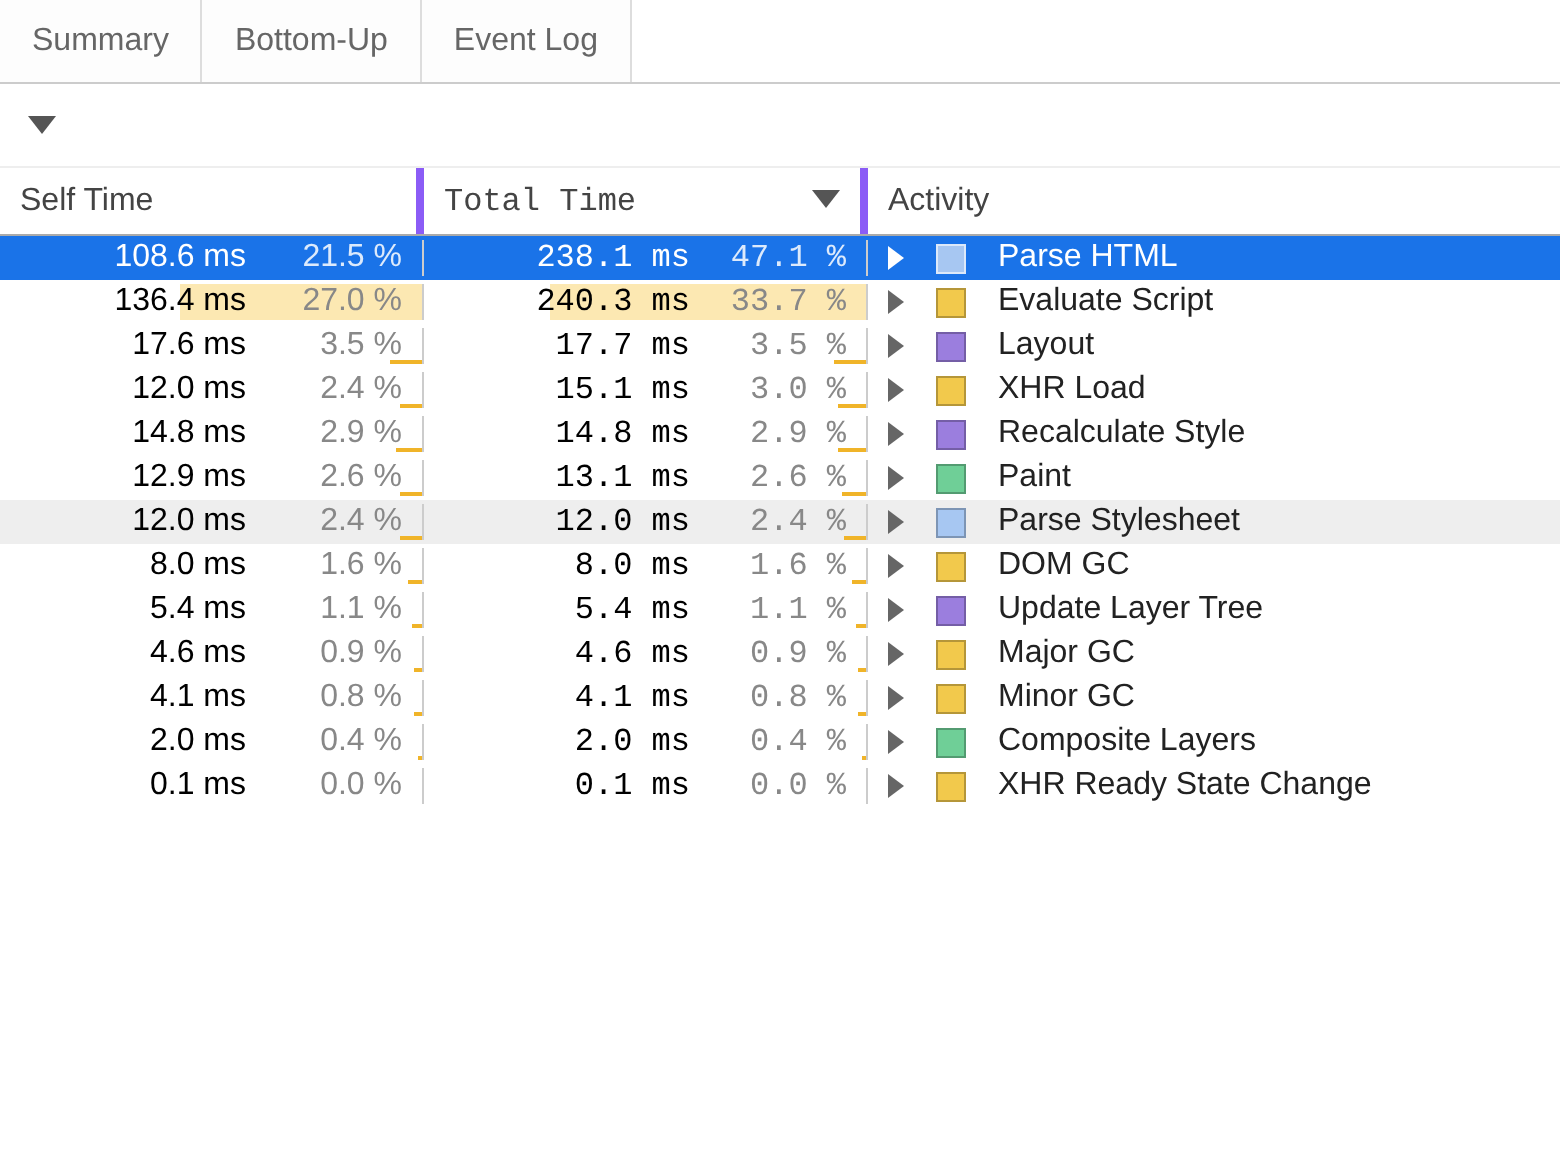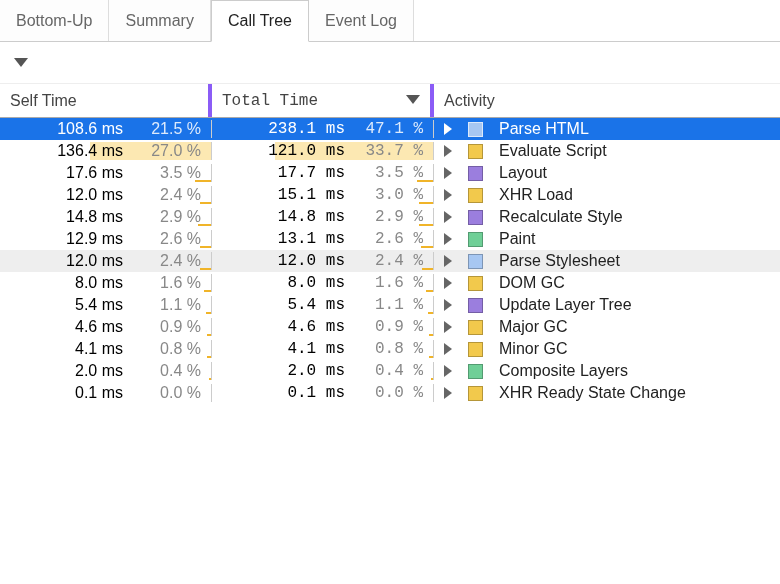--- a/index.html
+++ b/index.html
@@ -146,27 +146,24 @@
   .row.selected .swatch { border-color: rgba(255,255,255,0.6); }
 
   .act-label { color: #222; }
   .row.selected .act-label { color: #fff; }
 </style>
 </head>
 <body>
 
 <div class="tabs">
   <div class="tab">
+      <span>Summary</span>
+    </div>
+  <div class="tab">
       <span>Bottom-Up</span>
-    </div>
-  <div class="tab">
-      <span>Summary</span>
-    </div>
-  <div class="tab active">
-      <span>Call Tree</span>
     </div>
   <div class="tab">
       <span>Event Log</span>
     </div>
 </div>
 
 <div class="groupby-row">
   <span class="groupby-arrow">
     <svg width="14" height="10">
         <polygon points="0,0 14,0 7,9" fill="#555"></polygon>
@@ -212,21 +209,21 @@
         </div>
       </div>
       <div class="row">
         <div class="cell col-self">
           <div class="bar self" style="width: 57.3%;"></div>
           <span class="ms">136.4 ms</span>
           <span class="pct">27.0 %</span>
         </div>
         <div class="cell col-total">
           <div class="bar total" style="width: 71.5%;"></div>
-          <span class="ms">121.0 ms</span>
+          <span class="ms">240.3 ms</span>
           <span class="pct">33.7 %</span>
         </div>
         <div class="cell col-act">
           <div class="act-wrap">
             <div class="disclosure"></div>
             <div class="swatch" style="background: rgb(242, 201, 76);"></div>
             <span class="act-label">Evaluate Script</span>
           </div>
         </div>
       </div>

